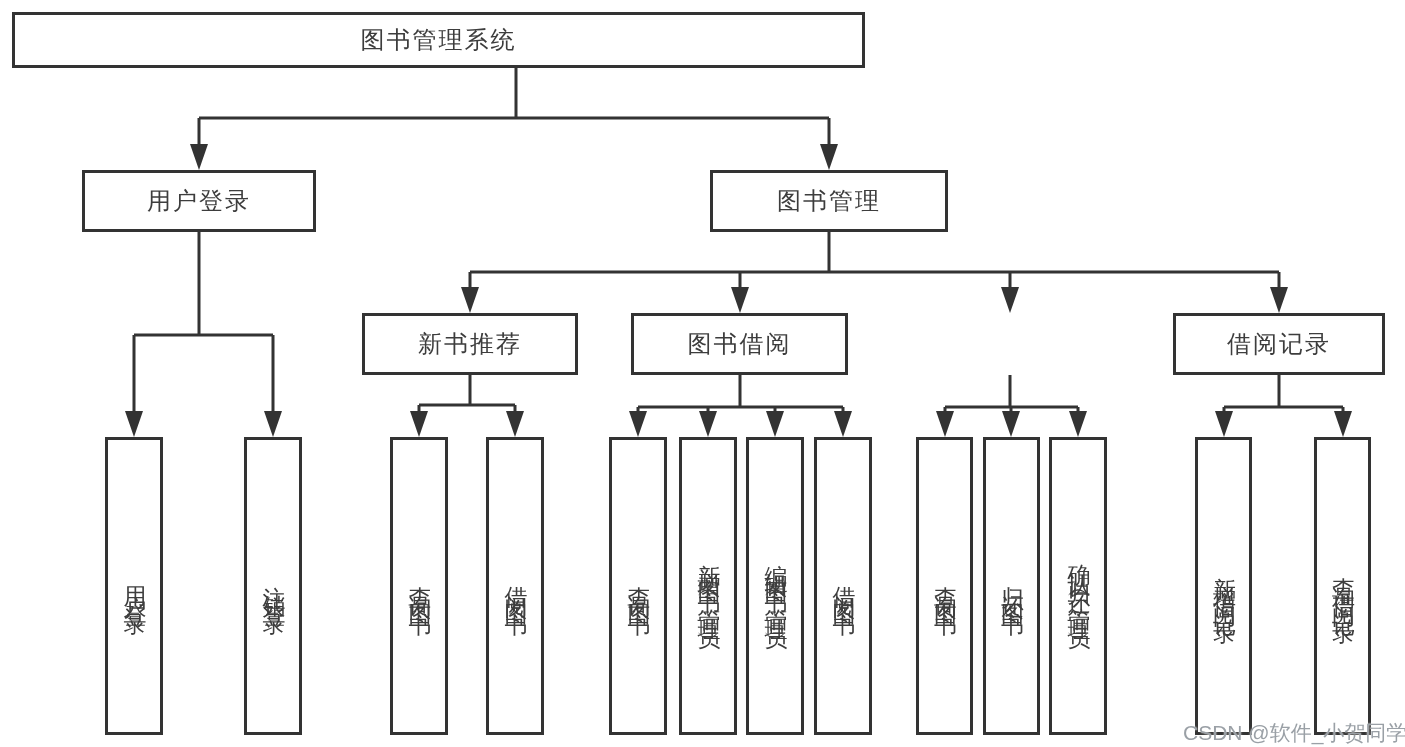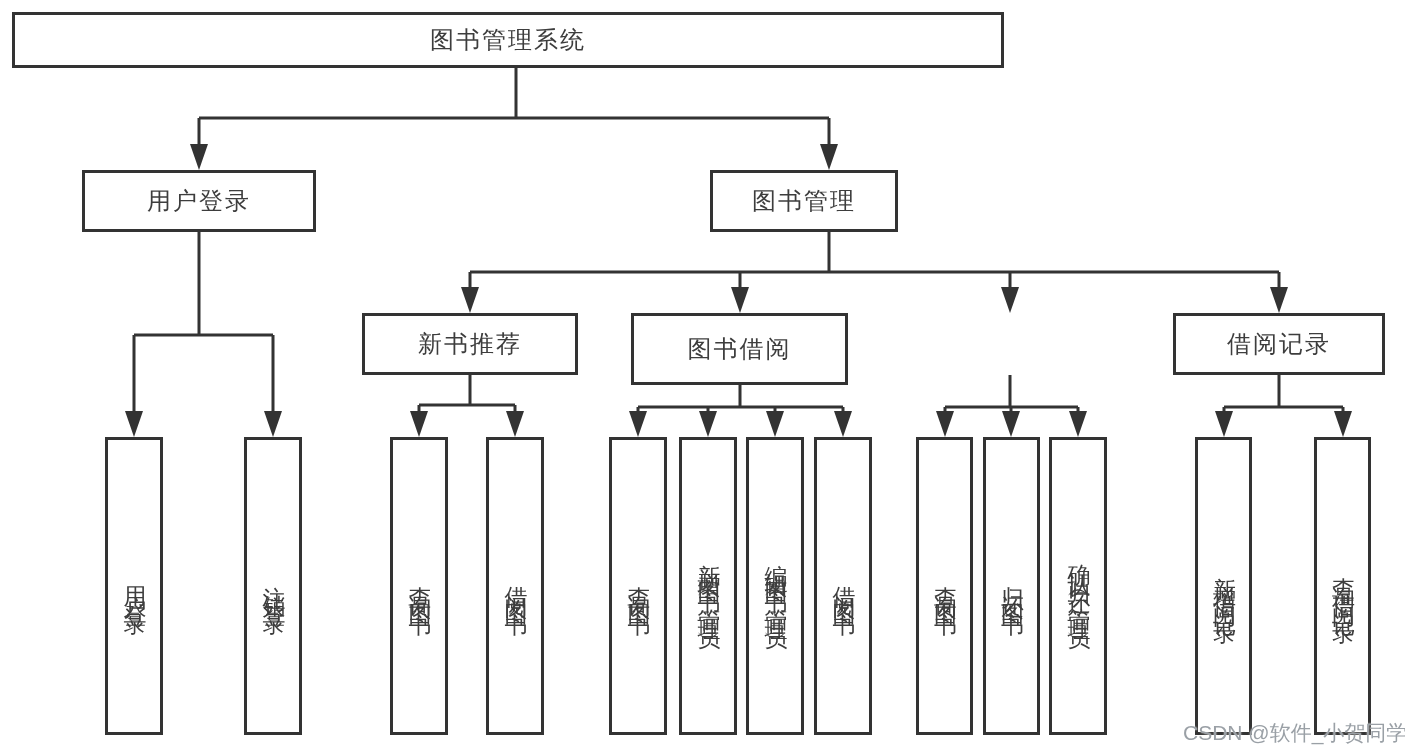--- a/index.html
+++ b/index.html
@@ -92,35 +92,35 @@
     <path class="cline" d="M1010 375 V407 M945 407 H1078 M945 407 V413 M1011 407 V413 M1078 407 V413"></path>
     <polygon class="carrow" points="936,411 954,411 945,437"></polygon>
     <polygon class="carrow" points="1002,411 1020,411 1011,437"></polygon>
     <polygon class="carrow" points="1069,411 1087,411 1078,437"></polygon>
 
     <path class="cline" d="M1279 375 V407 M1224 407 H1343 M1224 407 V413 M1343 407 V413"></path>
     <polygon class="carrow" points="1215,411 1233,411 1224,437"></polygon>
     <polygon class="carrow" points="1334,411 1352,411 1343,437"></polygon>
   </svg>
 
-  <div class="node h-node" style="left:12px; top:12px; width:992px; height:56px;align-items:center;">
+  <div class="node h-node" style="left:12px; top:12px; width:853px; height:56px;align-items:center;">
     <span>图书管理系统</span>
   </div>
 
   <div class="node h-node" style="left:82px; top:170px; width:234px; height:62px;">
     <span>用户登录</span>
   </div>
-  <div class="node h-node" style="left:710px; top:170px; width:188px; height:62px;">
+  <div class="node h-node" style="left:710px; top:170px; width:238px; height:62px;">
     <span>图书管理</span>
   </div>
 
   <div class="node h-node" style="left:362px; top:313px; width:216px; height:62px;">
     <span>新书推荐</span>
   </div>
-  <div class="node h-node" style="left:631px; top:313px; width:217px; height:72px;">
+  <div class="node h-node" style="left:631px; top:313px; width:217px; height:62px;">
     <span>图书借阅</span>
   </div>
   <div class="node h-node" style="left:1173px; top:313px; width:212px; height:62px;">
     <span>借阅记录</span>
   </div>
 
   <div class="node leaf" style="left:105px; top:437px; width:58px; height:298px;">
     <span class="v-label">用户登录</span>
   </div>
   <div class="node leaf" style="left:244px; top:437px; width:58px; height:298px;">

